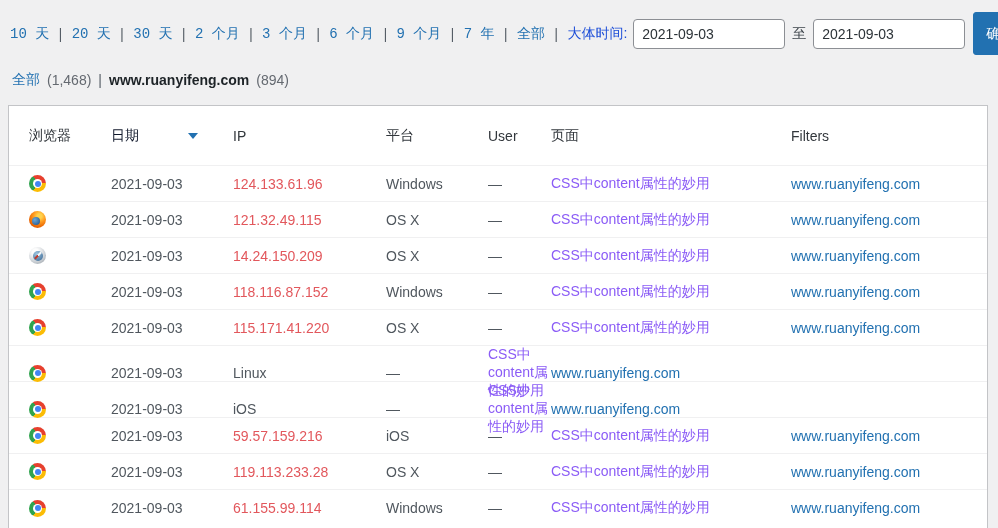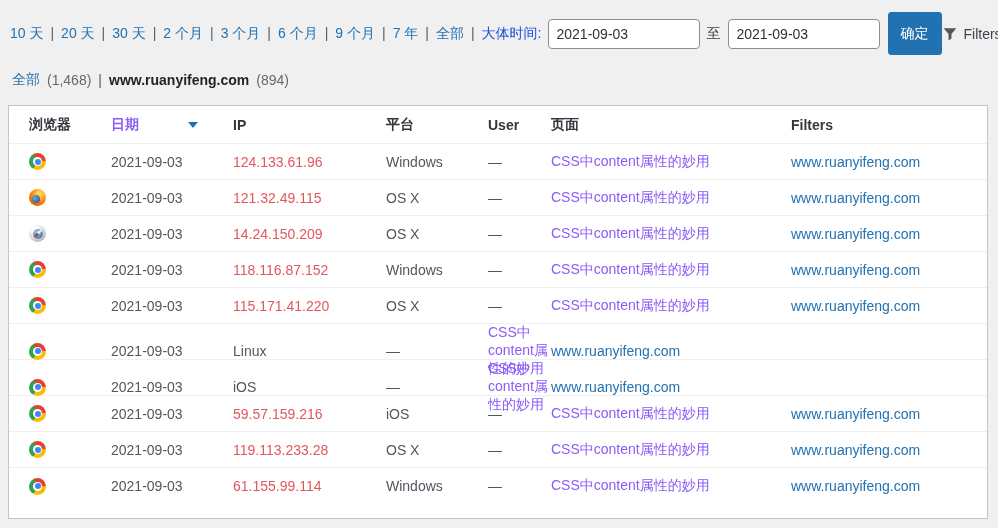--- a/index.html
+++ b/index.html
@@ -12,21 +12,21 @@
     overflow: hidden;
   }
 
   
   .topbar {
     display: flex;
     align-items: center;
     padding: 12px 10px 0 10px;
     white-space: nowrap;
   }
-  .range-links { display: flex; align-items: flex-start; }
+  .range-links { display: flex; align-items: flex-end; font-family: Liberation Mono, monospace; }
   .range-links a {
     color: #2271b1;
     text-decoration: none;
     font-size: 14px;
   }
   .sep { color: #555d66; margin: 0 7px; }
   .time-label { color: #1d4ed8; margin-right: 6px; }
   .date-input {
     width: 152px;
     height: 30px;
@@ -81,24 +81,24 @@
   }
   .tbl { width: 100%; }
   .tr {
     display: grid;
     grid-template-columns: 82px 122px 153px 102px 63px 240px 1fr;
     align-items: center;
     padding-left: 20px;
     height: 36px;
     border-bottom: 1px solid #f0f0f1;
   }
-  .tr.head { height: 38px; font-weight: bold; }
+  .tr.head { height: 60px; }
   .tr:last-child { border-bottom: none; }
   .th { color: #32373c; font-size: 14px; }
-  .th.sorted { color: #8b5cf6; display: flex; align-items: center; gap: 39px; }
+  .th.sorted { color: #0f172a; display: flex; align-items: center; gap: 39px; }
   .sort-arrow {
     display: inline-block;
     margin-left: 10px;
     width: 0; height: 0;
     border-left: 5px solid transparent;
     border-right: 5px solid transparent;
     border-top: 6px solid #2271b1;
   }
   .td { font-size: 14px; color: #50575e; }
   .td a { text-decoration: none; text-align: right; }

